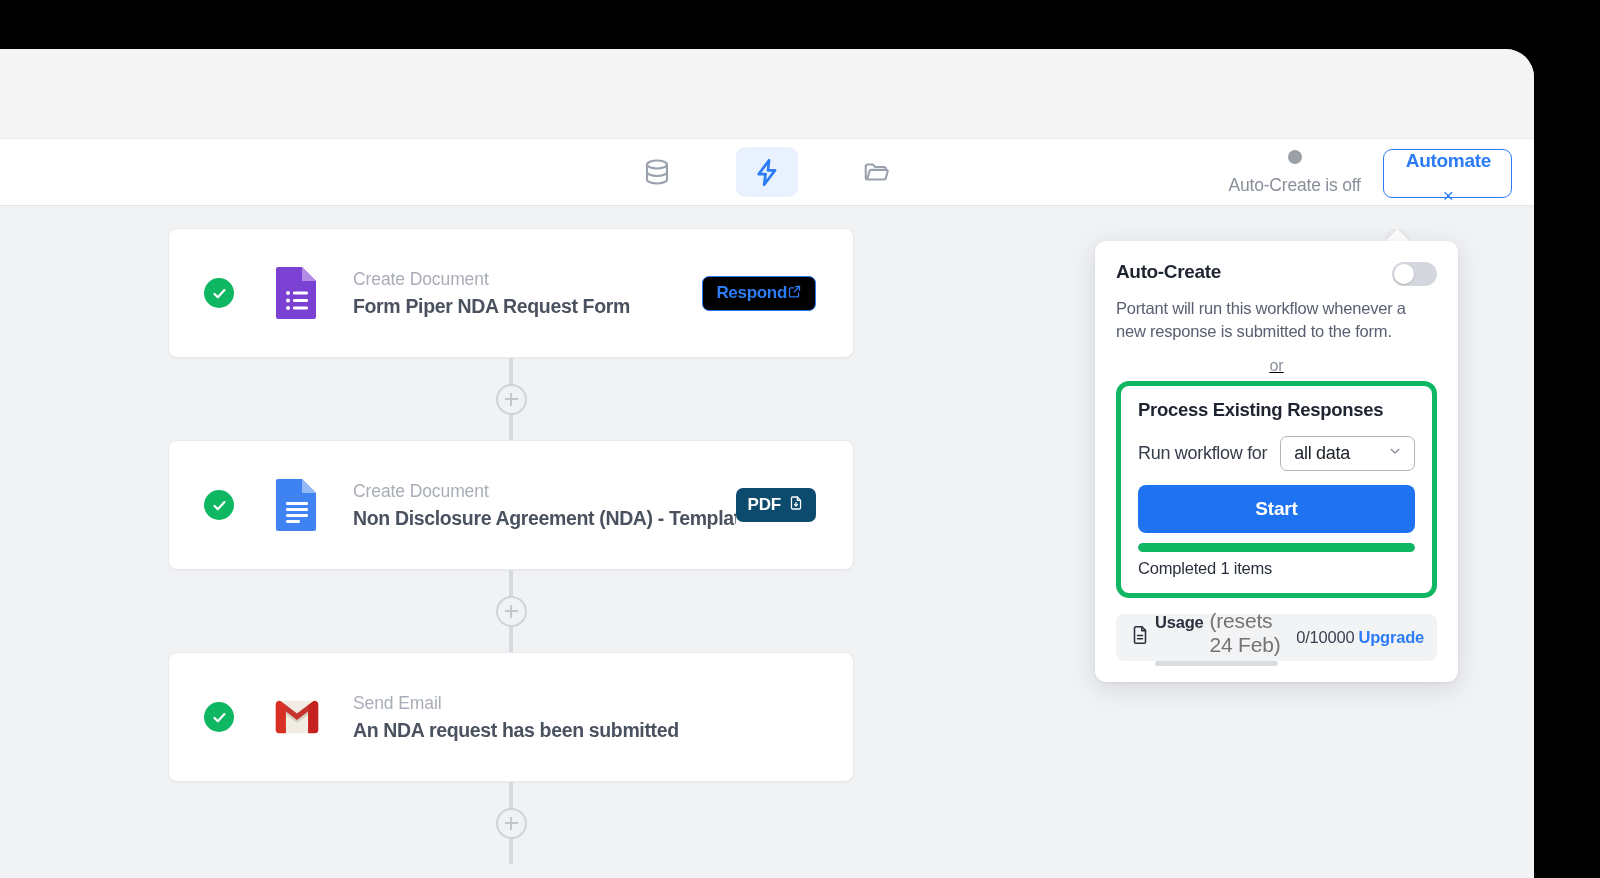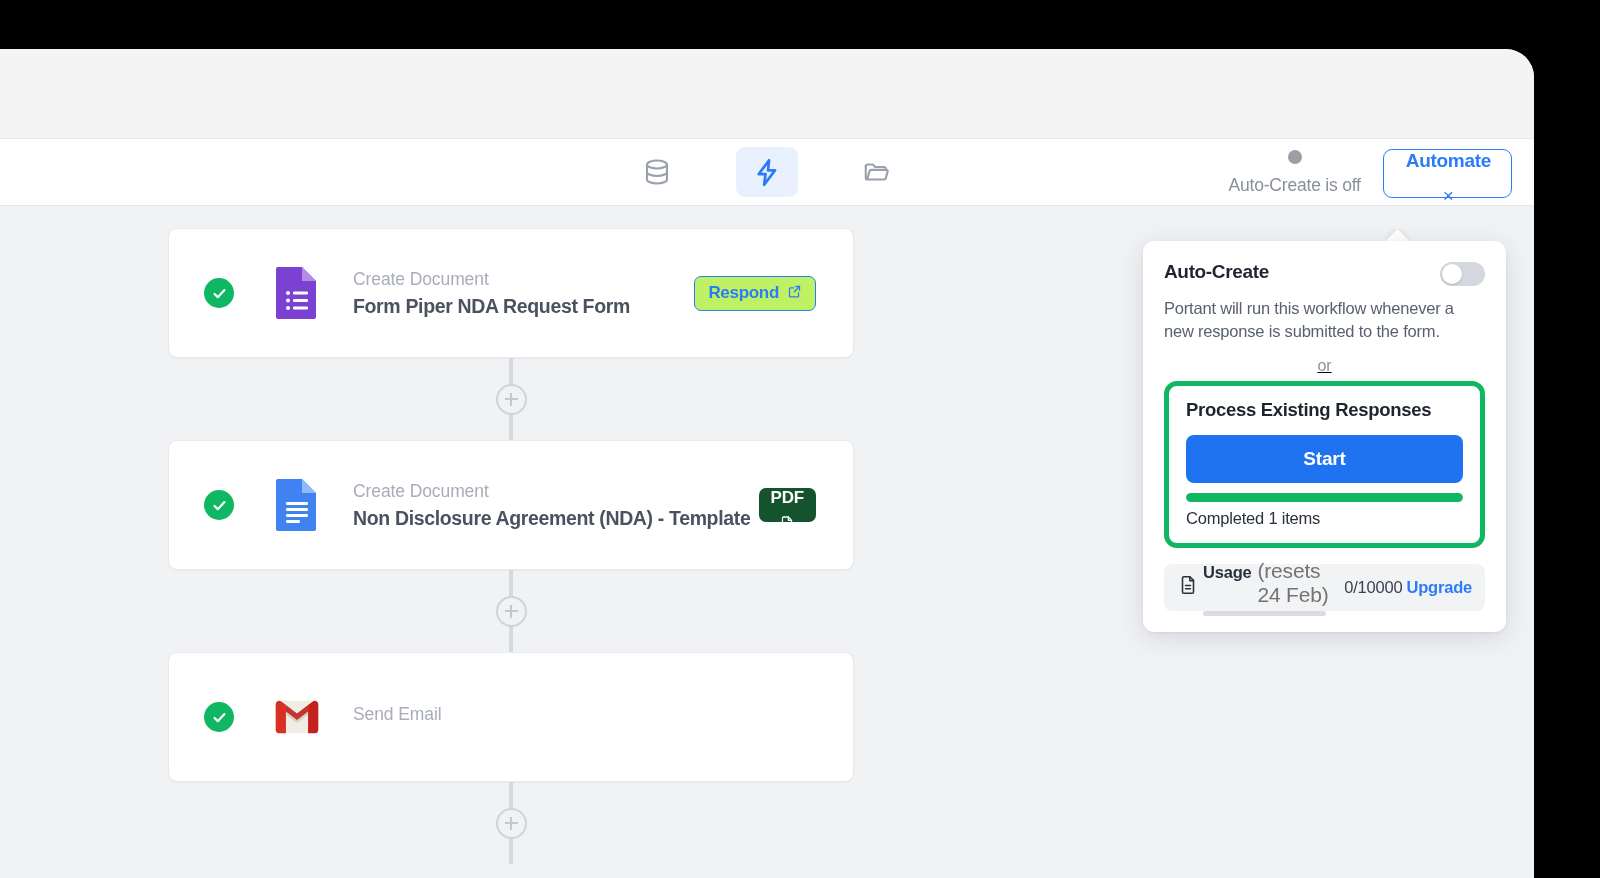--- a/index.html
+++ b/index.html
@@ -140,32 +140,32 @@
     font-size: 17.5px; color: #a8adb7; font-weight: 400;
     letter-spacing: -0.1px; margin-bottom: 5px; white-space: nowrap;
   }
   .step-title {
     font-size: 19.5px; color: #4a5260; font-weight: 700;
     letter-spacing: -0.35px; white-space: nowrap;
   }
   .step-action { margin-right: 37px; flex: 0 0 auto; }
 
   .respond-btn {
-    display: inline-flex; align-items: center; gap: 8px;
+    display: inline-flex; align-items: center; gap: 0;
     height: 35px; padding: 0 13px;
     border: 1.4px solid #2b7cf5; border-radius: 7px;
-    background: #bef264; cursor: pointer;
+    background: #000000; cursor: pointer;
   }
   .respond-btn .label {
     font-size: 17px; font-weight: 700; color: #2b7cf5; letter-spacing: -0.3px;
   }
   .pdf-badge {
     display: inline-flex; align-items: center; gap: 7px;
     height: 34px; padding: 0 12px;
-    background: #14532d; border-radius: 7px; cursor: pointer; flex-direction: column;
+    background: #0c4a6e; border-radius: 7px; cursor: pointer;
   }
   .pdf-badge .label {
     font-size: 17px; font-weight: 700; color: #fdfdfe; letter-spacing: -0.2px;
   }
 
   
   .connector {
     position: relative;
     height: 82px;
     display: flex; align-items: center; justify-content: center;
@@ -191,21 +191,20 @@
   .connector .plus::after  { width: 2.6px; height: 13px; }
 
   
   #popover {
     position: absolute;
     left: 1095px; top: 35px;
     width: 363px;
     background: #fff;
     border-radius: 11px;
     box-shadow: 0 6px 26px rgba(30,38,60,0.13), 0 1px 3px rgba(30,38,60,0.08);
-    margin-left: 48px;
   }
   #popover-arrow {
     position: absolute;
     left: 1385px; top: 23px;
     width: 26px; height: 14px;
     overflow: hidden;
   }
   #popover-arrow::after {
     content:"";
     position: absolute; left: 3px; top: 4px;
@@ -493,20 +492,21 @@
             <svg width="54" height="42" viewBox="0 0 54 42">
               <path d="M2 6a4 4 0 0 1 4-4h42a4 4 0 0 1 4 4v30a4 4 0 0 1-4 4H6a4 4 0 0 1-4-4z" fill="#f1ede4"></path>
               <path d="M2 6a4 4 0 0 1 6.4-3.2L27 17 45.6 2.8A4 4 0 0 1 52 6v3.5L27 28 2 9.5z" fill="#d6d2c4"></path>
               <path d="M2 6a4 4 0 0 1 6.4-3.2L14 7v33H6a4 4 0 0 1-4-4z" fill="#d93025"></path>
               <path d="M52 6a4 4 0 0 0-6.4-3.2L40 7v33h8a4 4 0 0 0 4-4z" fill="#c5221f"></path>
               <path d="M14 7l13 9.8L40 7v7.5L27 24.5 14 14.5z" fill="#c5221f" opacity="0.9"></path>
             </svg>
           </span>
           <span class="step-text">
             <span class="step-kind" style="display:block">Send Email</span>
+            <span class="step-title" style="display:block">An NDA request has been submitted</span>
           </span>
           <span class="step-action"></span>
         </div>
 
         <div class="connector">
           <span class="line"></span>
           <span class="plus"></span>
         </div>
 
       </div>
@@ -527,20 +527,31 @@
           <div id="popover-desc">Portant will run this workflow whenever a new response is submitted to the form.</div>
 
           <div class="or-divider">
             <span>or</span>
           </div>
 
           <div id="highlight-box" style="border-color: rgb(15, 183, 99);">
 
             <div id="process-title">Process Existing Responses</div>
 
+            <div class="run-row">
+              <span id="run-label">Run workflow for</span>
+              <span class="select-box">
+                <span id="select-value">all data</span>
+                <span>
+                  <svg width="16" height="16" viewBox="0 0 24 24" fill="none" stroke="#8a909c" stroke-width="2" stroke-linecap="round" stroke-linejoin="round">
+                    <path d="M6 9.5l6 5.5 6-5.5"></path>
+                  </svg>
+                </span>
+              </span>
+            </div>
 
             <button id="start-button">Start</button>
 
             <div id="progress-track">
               <div id="progress-fill" style="width: 100%; background: rgb(15, 183, 99);"></div>
             </div>
 
             <div id="progress-label">Completed 1 items</div>
 
           </div>

